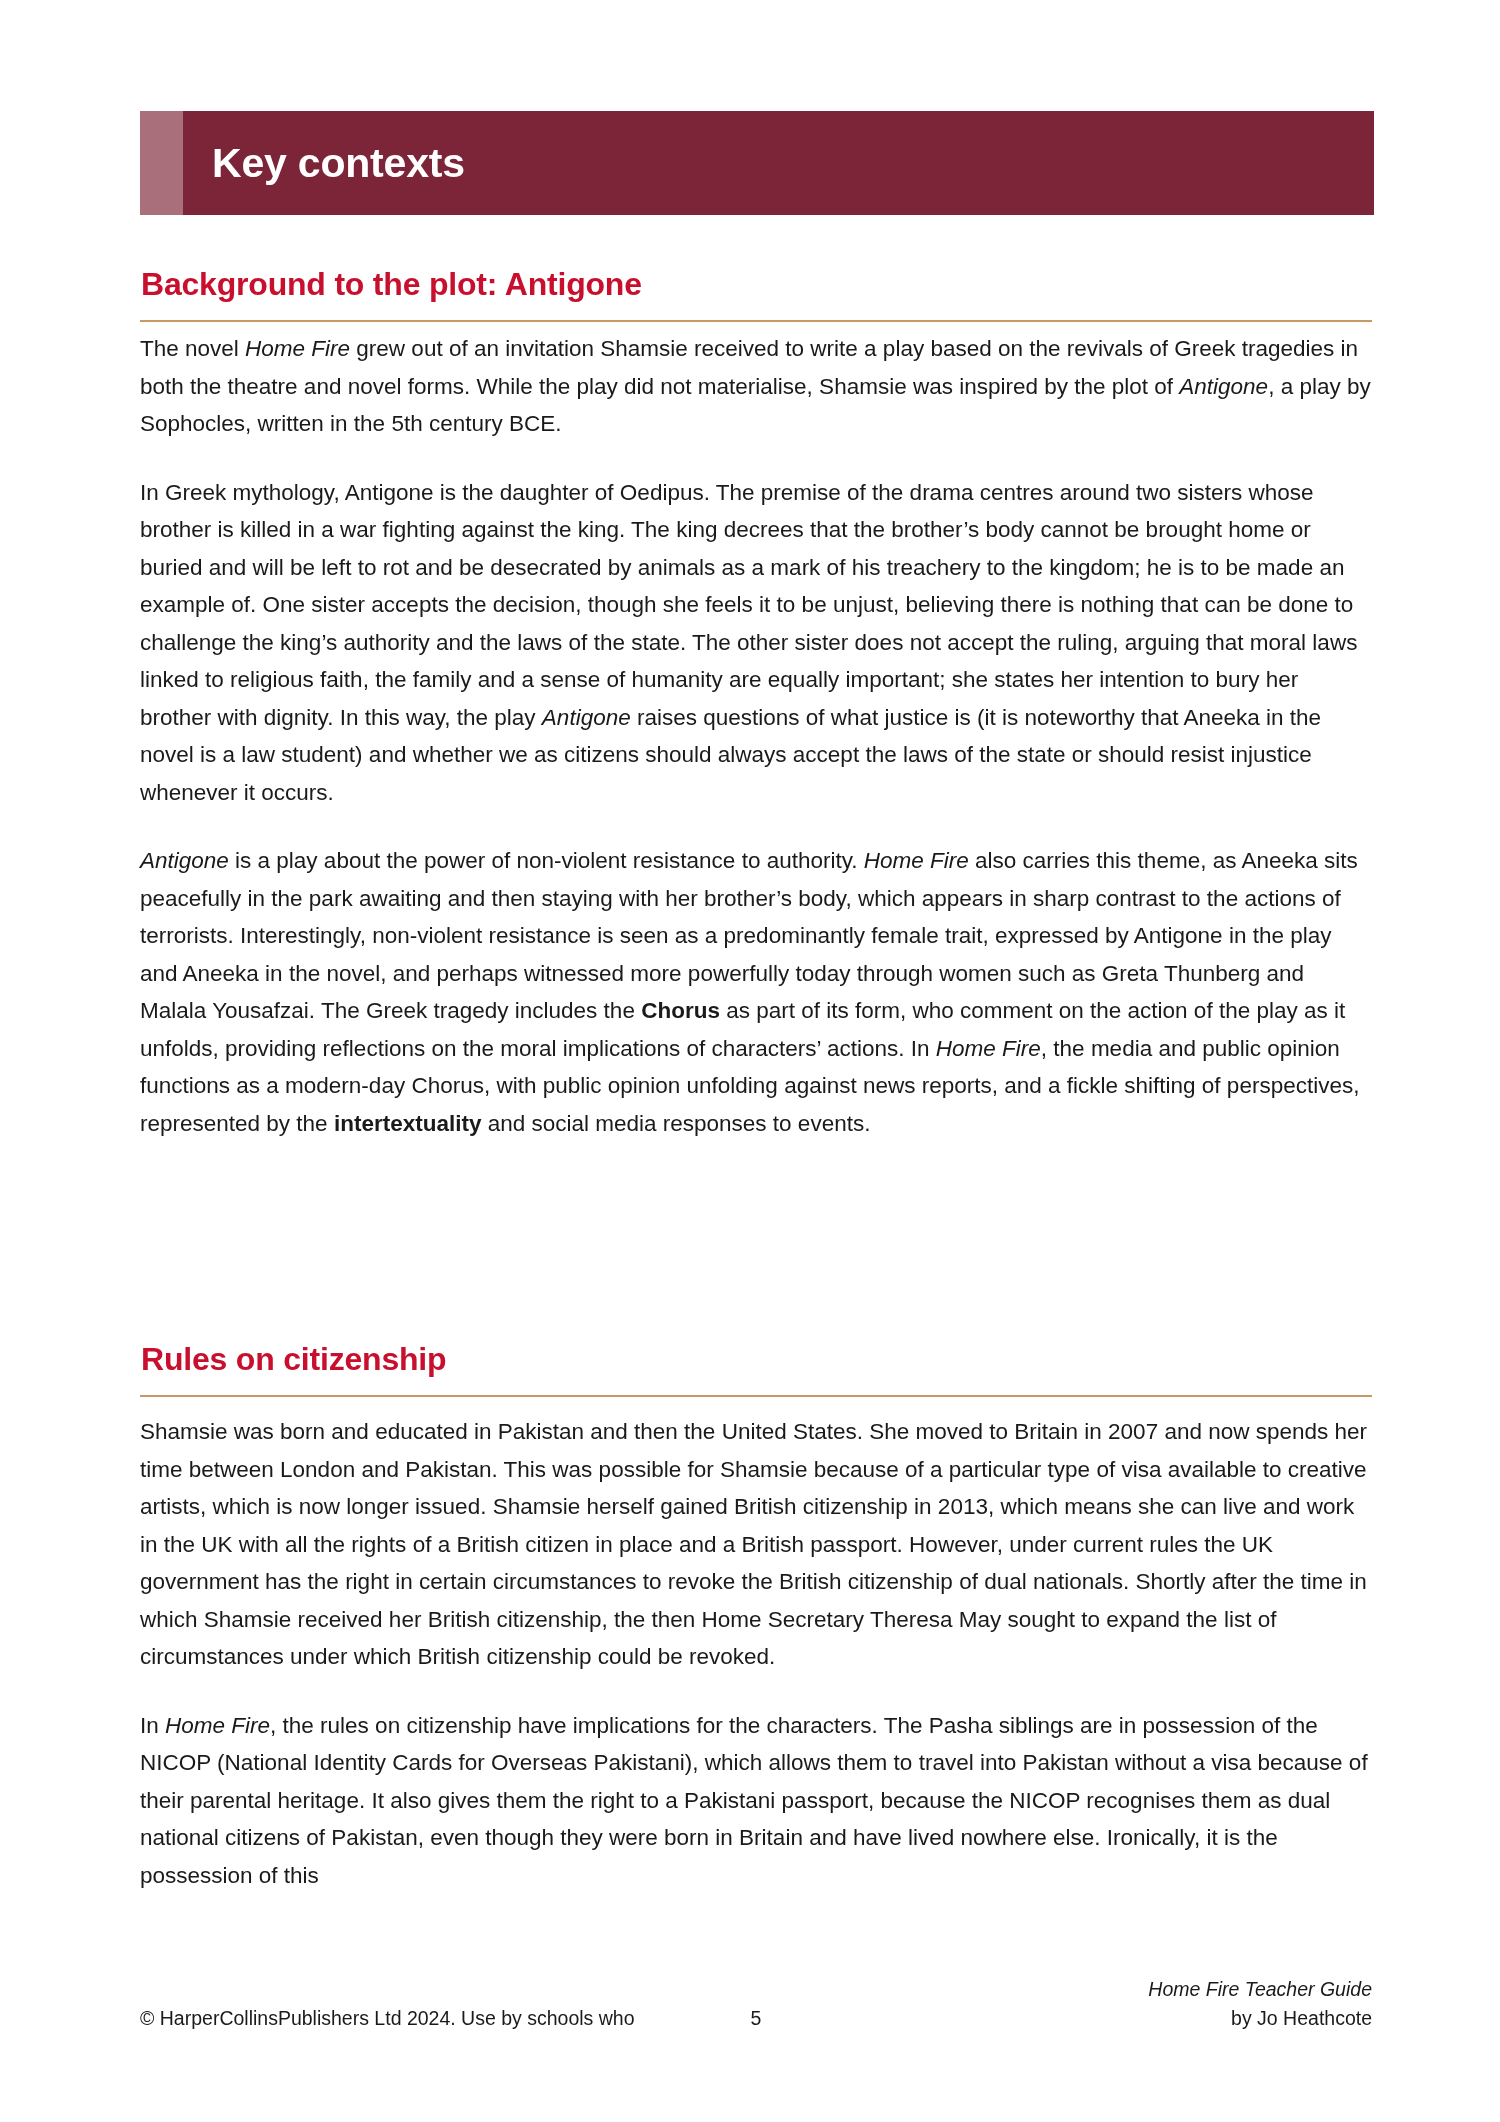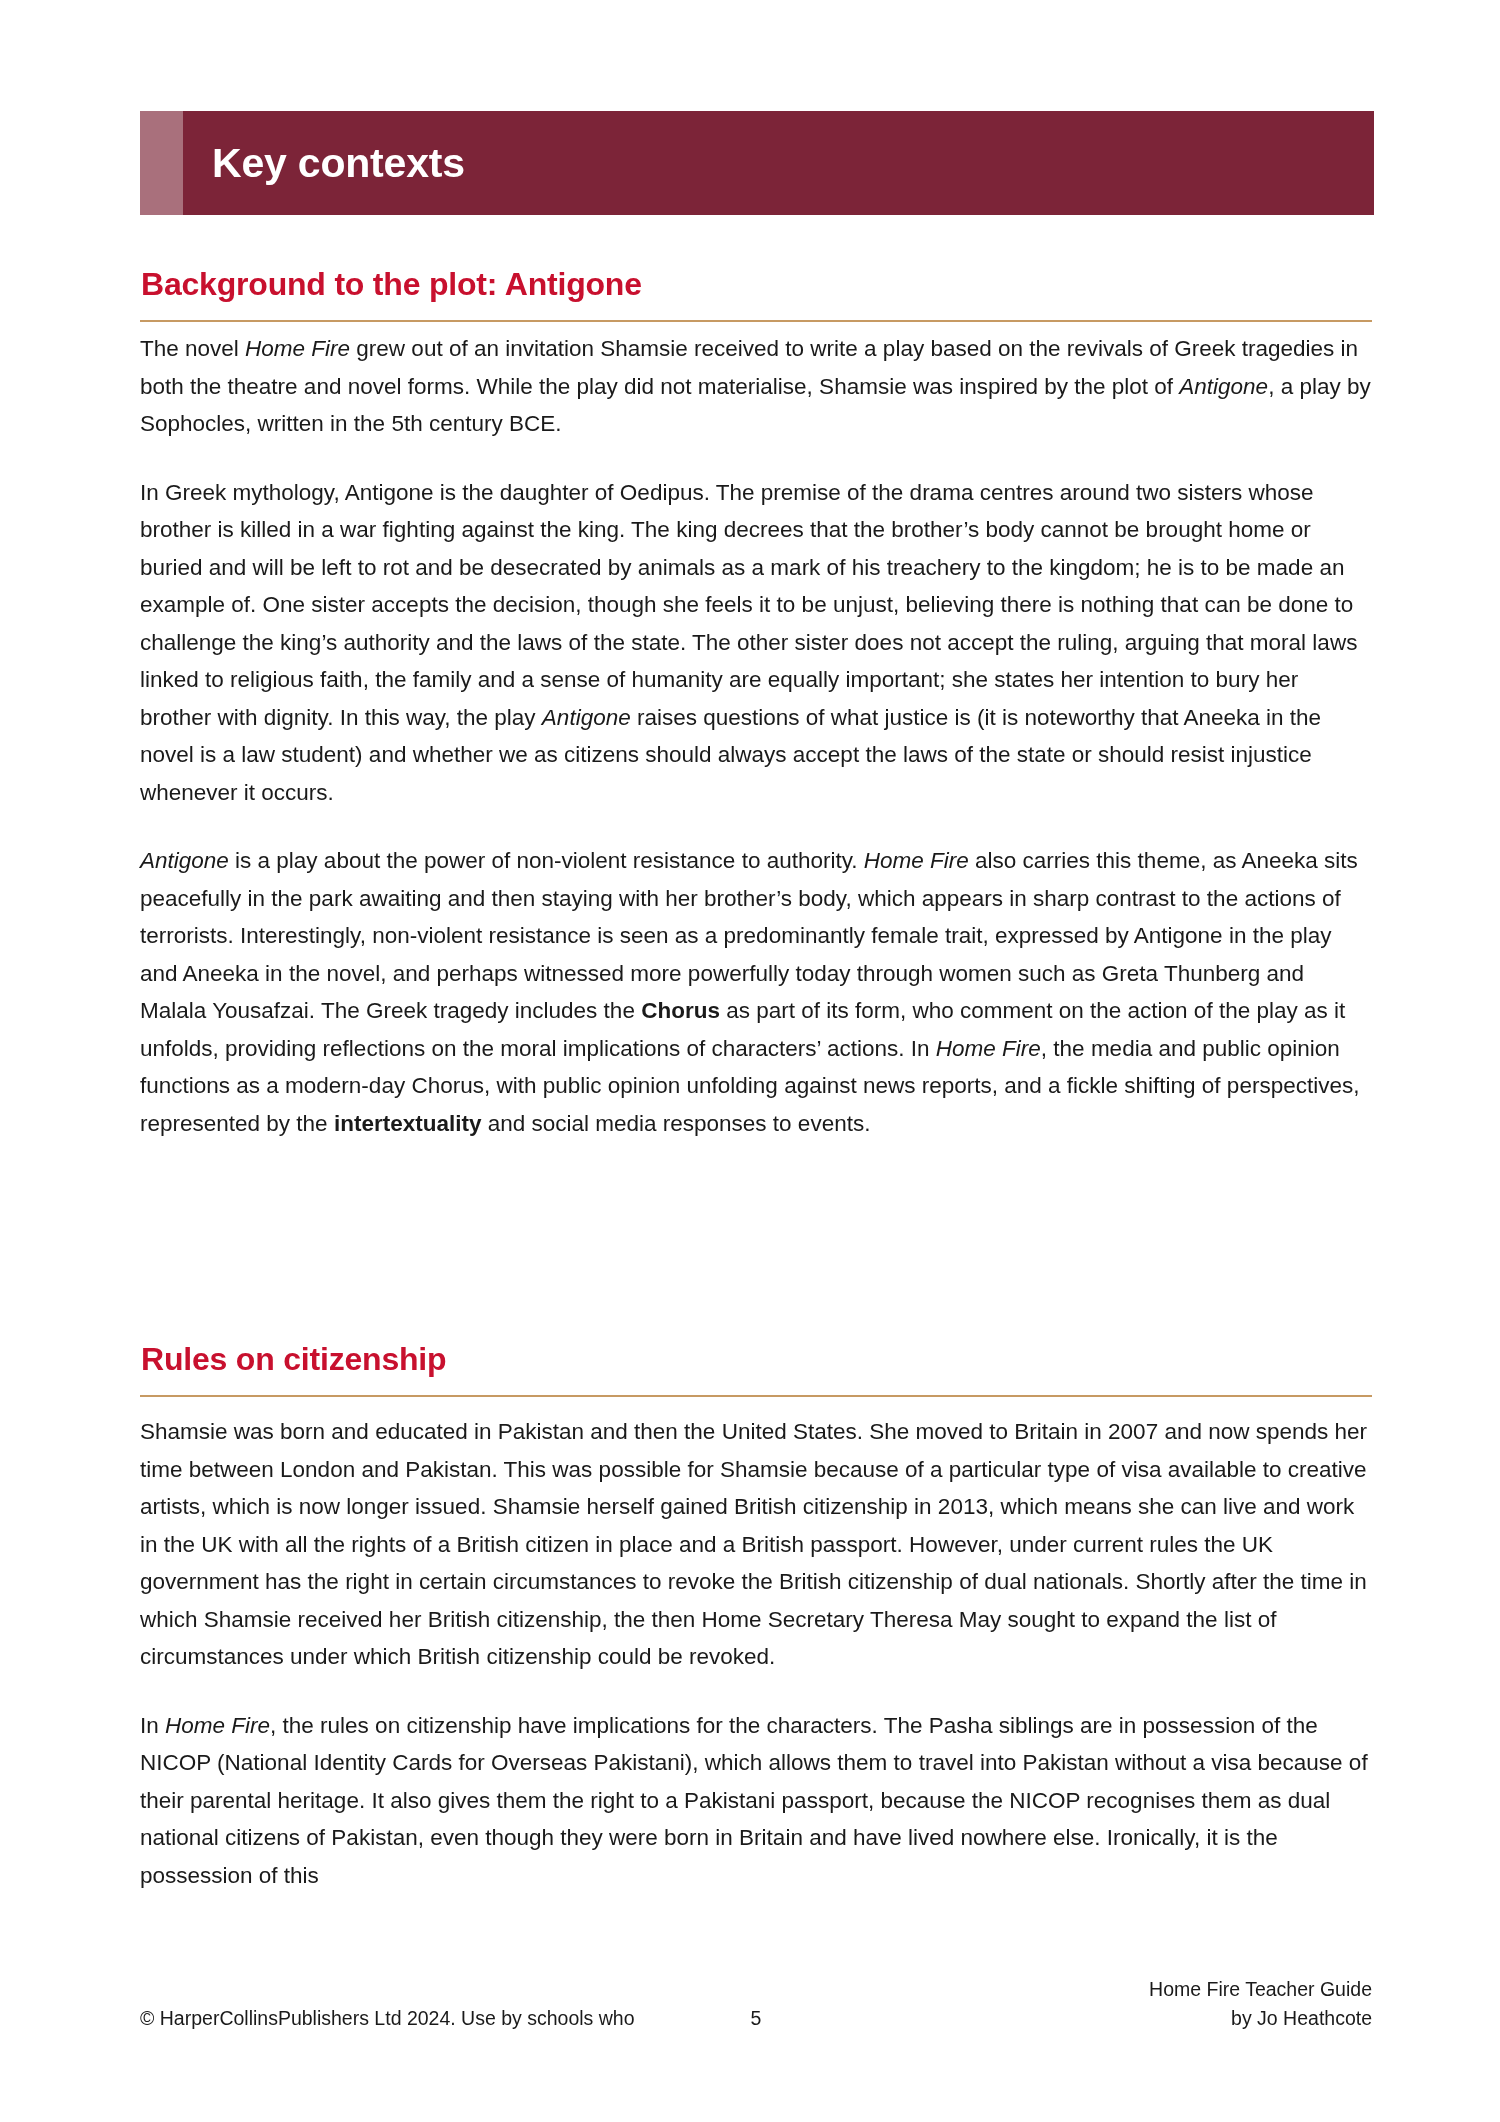--- a/index.html
+++ b/index.html
@@ -105,21 +105,21 @@
   .footer-left { text-align: center; white-space: pre-line; }
   .footer-center {
     position: absolute;
     left: 0;
     right: 0;
     top: 29px;
     text-align: center;
     pointer-events: none;
   }
   .footer-right { text-align: right; }
-  .footer-right .guide-title { }
+  .footer-right .guide-title { font-style: italic; }
 </style>
 </head>
 <body>
 
 <div class="page">
 
   <div class="banner">
     <div class="banner-accent"></div>
     <div class="banner-body">
       <div class="banner-title">Key contexts</div>

